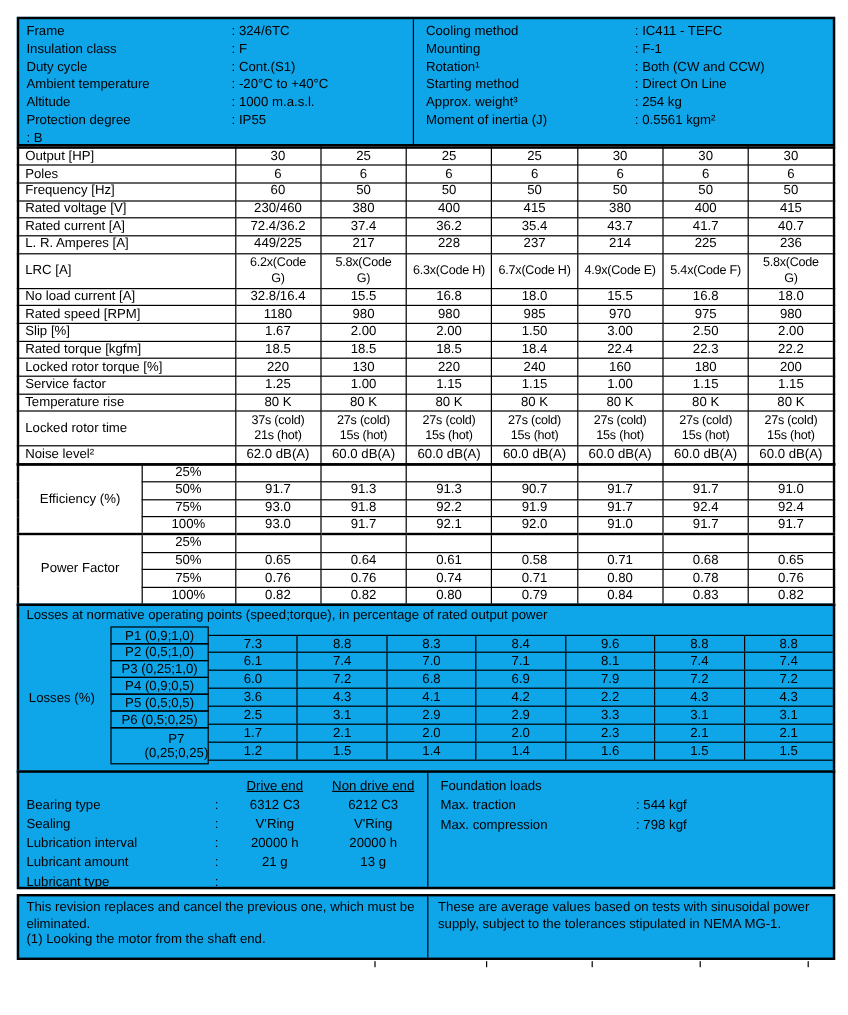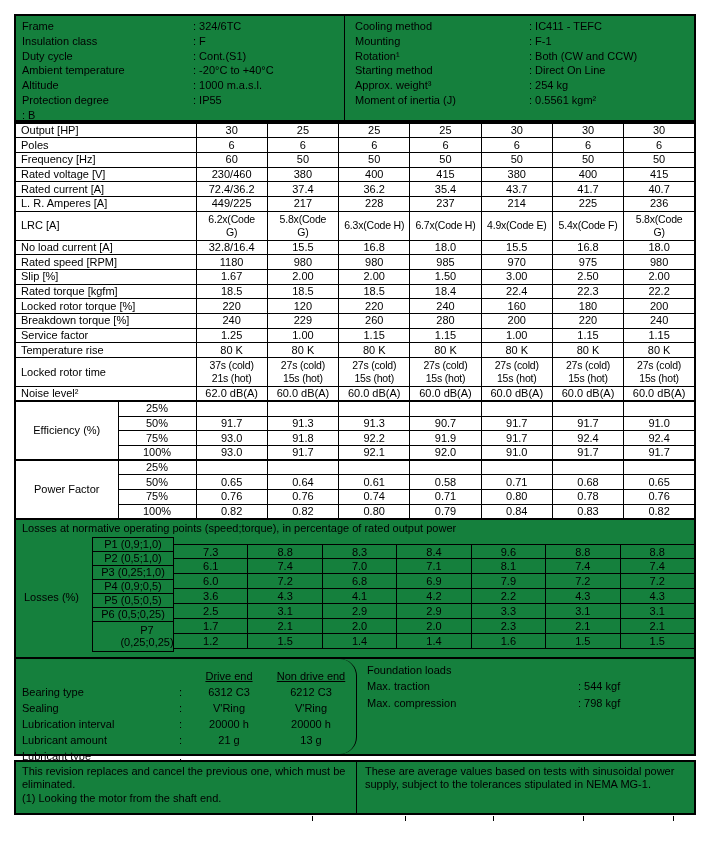--- a/index.html
+++ b/index.html
@@ -5,21 +5,21 @@
   * { box-sizing: border-box; margin: 0; padding: 0; }
   html,body { background:#fff; }
   body {
     width:707px; height:846px;
     font-family:"Liberation Sans", sans-serif;
     font-size:11px; color:#000;
     position:relative;
   }
   #sheet { position:absolute; left:14px; top:14px; width:682px; }
 
-  .sec { border:2px solid #000; background:#15803d; }
+  .sec { border:2px solid #000; background:#0ea5e9; }
 
   
   .box-info { height:108px; display:flex; }
   .info-col { padding-top:3px; }
   .info-col.left  { width:329px; border-right:1px solid #000; }
   .info-col.right { flex:1; }
   .info-row { display:flex; height:14.8px; line-height:14.8px; }
   .left  .info-row { padding-left:6px; }
   .right .info-row { padding-left:10px; }
   .left  .info-label { width:171px; }
@@ -54,31 +54,31 @@
   .pbox:first-child { margin-top:0; }
   .pbox.p2 { height:31px;padding-left:28px; }
   .l-values { flex:1; display:flex; flex-direction:column; padding-top:7px; }
   .vrow { display:flex; height:15px; border-bottom:1px solid #000; }
   .vrow:first-child { border-top:1px solid #000; }
   .vcell { flex:1; border-right:1px solid #000; text-align:center; line-height:14px; }
   .vcell:last-child { border-right:none; }
 
   
   .bearing-sec { margin-top:-2px; height:99px; display:flex; }
-  .b-left { width:341px; border-right:1px solid #000; padding:9px 0 0 6px;border-radius:17px; }
+  .b-left { width:341px; border-right:1px solid #000; padding:3px 0 0 6px; }
   .b-row { display:flex; height:16px; line-height:16px; }
   .b-lbl { width:157px; }
   .b-colon { width:12px; }
   .b-de  { width:76px; text-align:center; }
   .b-nde { width:88px; text-align:center; }
   .b-span { width:164px; text-align:center; }
   .b-hdr .b-de, .b-hdr .b-nde { text-decoration:underline; }
   .b-right { flex:1; padding:3px 0 0 10px; }
   .f-title { height:16px; line-height:16px; }
-  .f-row { display:flex; height:17px; line-height:17px;gap:48px; }
+  .f-row { display:flex; height:17px; line-height:17px; }
   .f-lbl { width:163px; }
 
   
   .notes-sec { margin-top:4px; min-height:55px; display:flex; }
   .n-left { width:341px; border-right:1px solid #000; padding:3px 8px 3px 6px; line-height:13.5px; }
   .n-right { flex:1; padding:3px 8px; line-height:13.5px; }
 
   
   .ticks { position:relative; height:7px; }
   .tick { position:absolute; top:1px; width:1px; height:5px; background:#000; }
@@ -267,36 +267,26 @@
           <td class="val">18.5</td>
           <td class="val">18.5</td>
           <td class="val">18.4</td>
           <td class="val">22.4</td>
           <td class="val">22.3</td>
           <td class="val">22.2</td>
         </tr>
         <tr>
           <td class="lbl">Locked rotor torque [%]</td>
           <td class="val">220</td>
-          <td class="val">120</td>
+          <td class="val">130</td>
           <td class="val">220</td>
           <td class="val">240</td>
           <td class="val">160</td>
           <td class="val">180</td>
           <td class="val">200</td>
-        </tr>
-        <tr>
-          <td class="lbl">Breakdown torque [%]</td>
-          <td class="val">240</td>
-          <td class="val">229</td>
-          <td class="val">260</td>
-          <td class="val">280</td>
-          <td class="val">200</td>
-          <td class="val">220</td>
-          <td class="val">240</td>
         </tr>
         <tr>
           <td class="lbl">Service factor</td>
           <td class="val">1.25</td>
           <td class="val">1.00</td>
           <td class="val">1.15</td>
           <td class="val">1.15</td>
           <td class="val">1.00</td>
           <td class="val">1.15</td>
           <td class="val">1.15</td>

